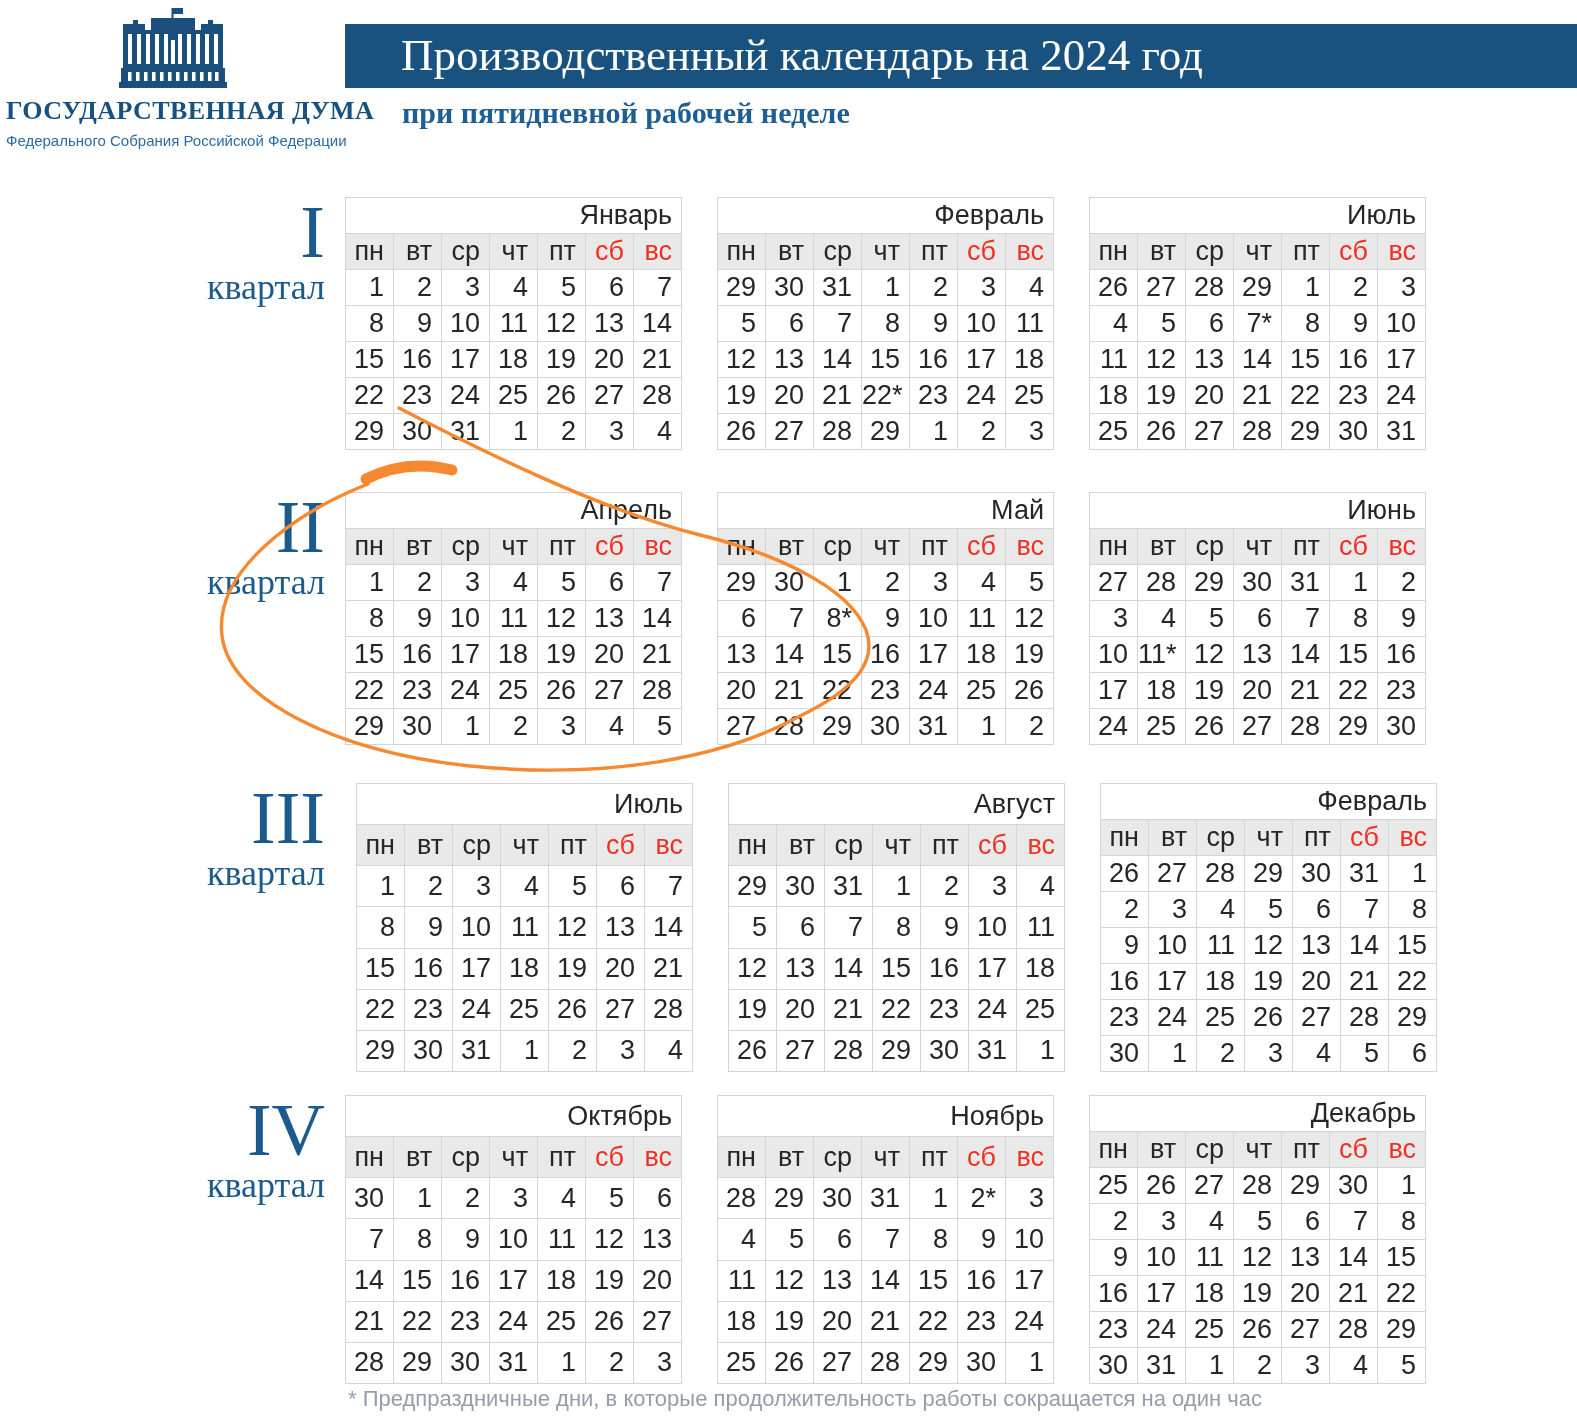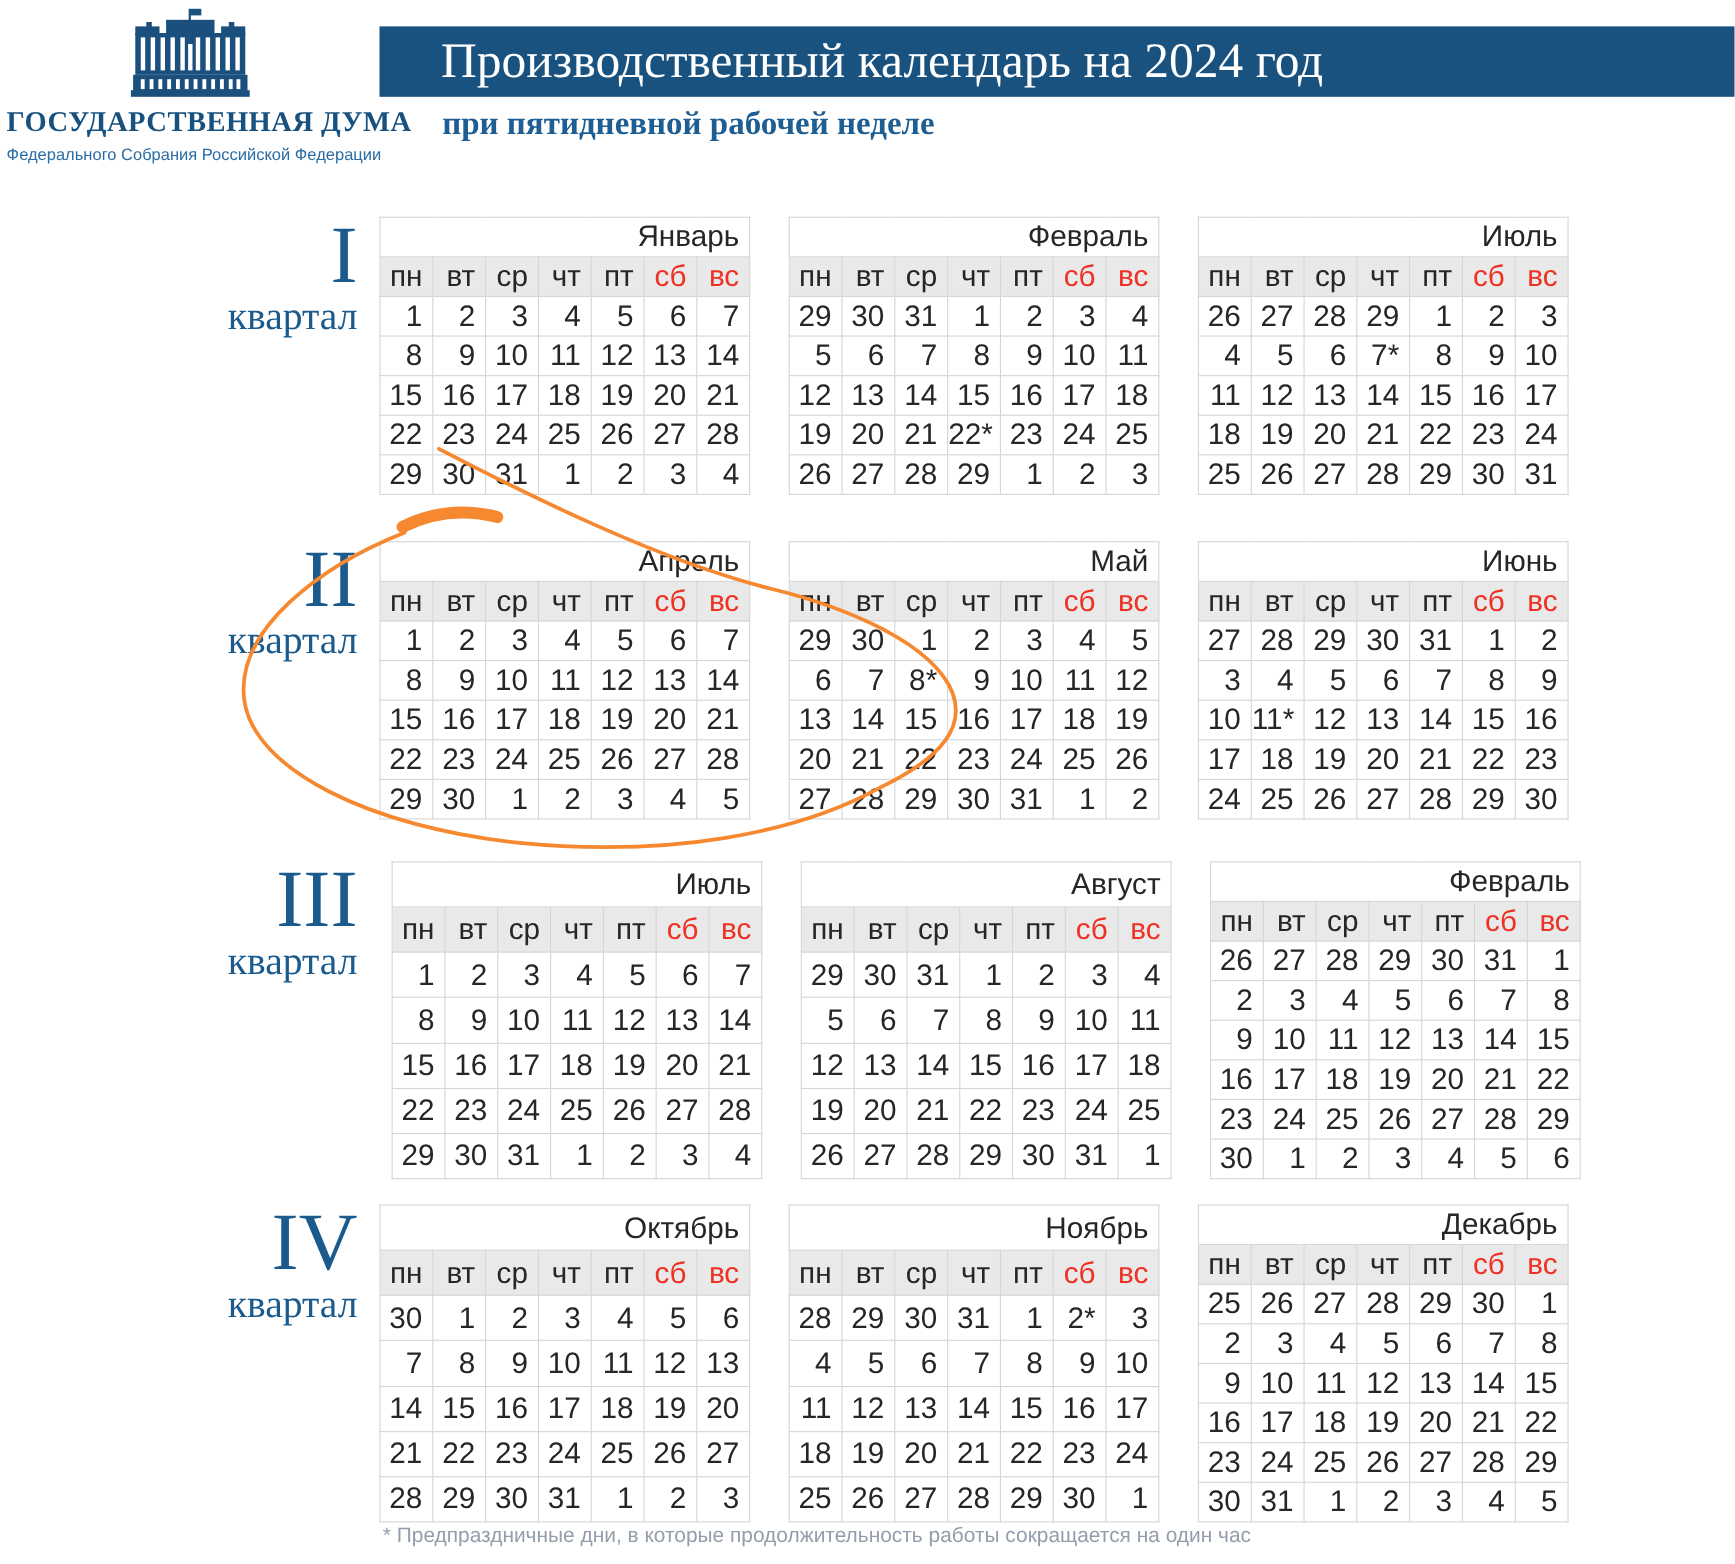--- a/index.html
+++ b/index.html
@@ -25,21 +25,21 @@
   .months{display:flex;margin-left:20px;gap:35px;}
   table.month{width:337px;border-collapse:collapse;table-layout:fixed;background:#fff;}
   table.month td{border:1px solid #d5d5d5;height:36px;box-sizing:border-box;
                  font-size:27px;text-align:right;padding:0 9px 0 0;color:#262626;}
   td.mname{height:38px;font-size:27px;color:#1d1d1d;background:#fff;}
   td.wd{background:#e9e9e9;color:#3d3d3d;font-size:24px;text-align:center;padding:0 6px 0 0;}
   td.wd.off{color:#ef3124;}
   td.off{color:#ef3124;}
   td.adj{color:#bcbcbc;}
   
-  .footnote{position:absolute;left:348px;top:1386px;font-size:19px;color:#939dab;text-align:center;}
+  .footnote{position:absolute;left:348px;top:1386px;font-size:22px;color:#939dab;text-align:center;}
   .annotation{position:absolute;left:0;top:0;pointer-events:none;z-index:5;}
 </style>
 </head>
 <body>
 
 <div class="page">
 
   <div class="logo-block">
     <svg class="logo-icon" width="124" height="86" viewBox="0 0 124 86">
       <g fill="#1b4f7e">

